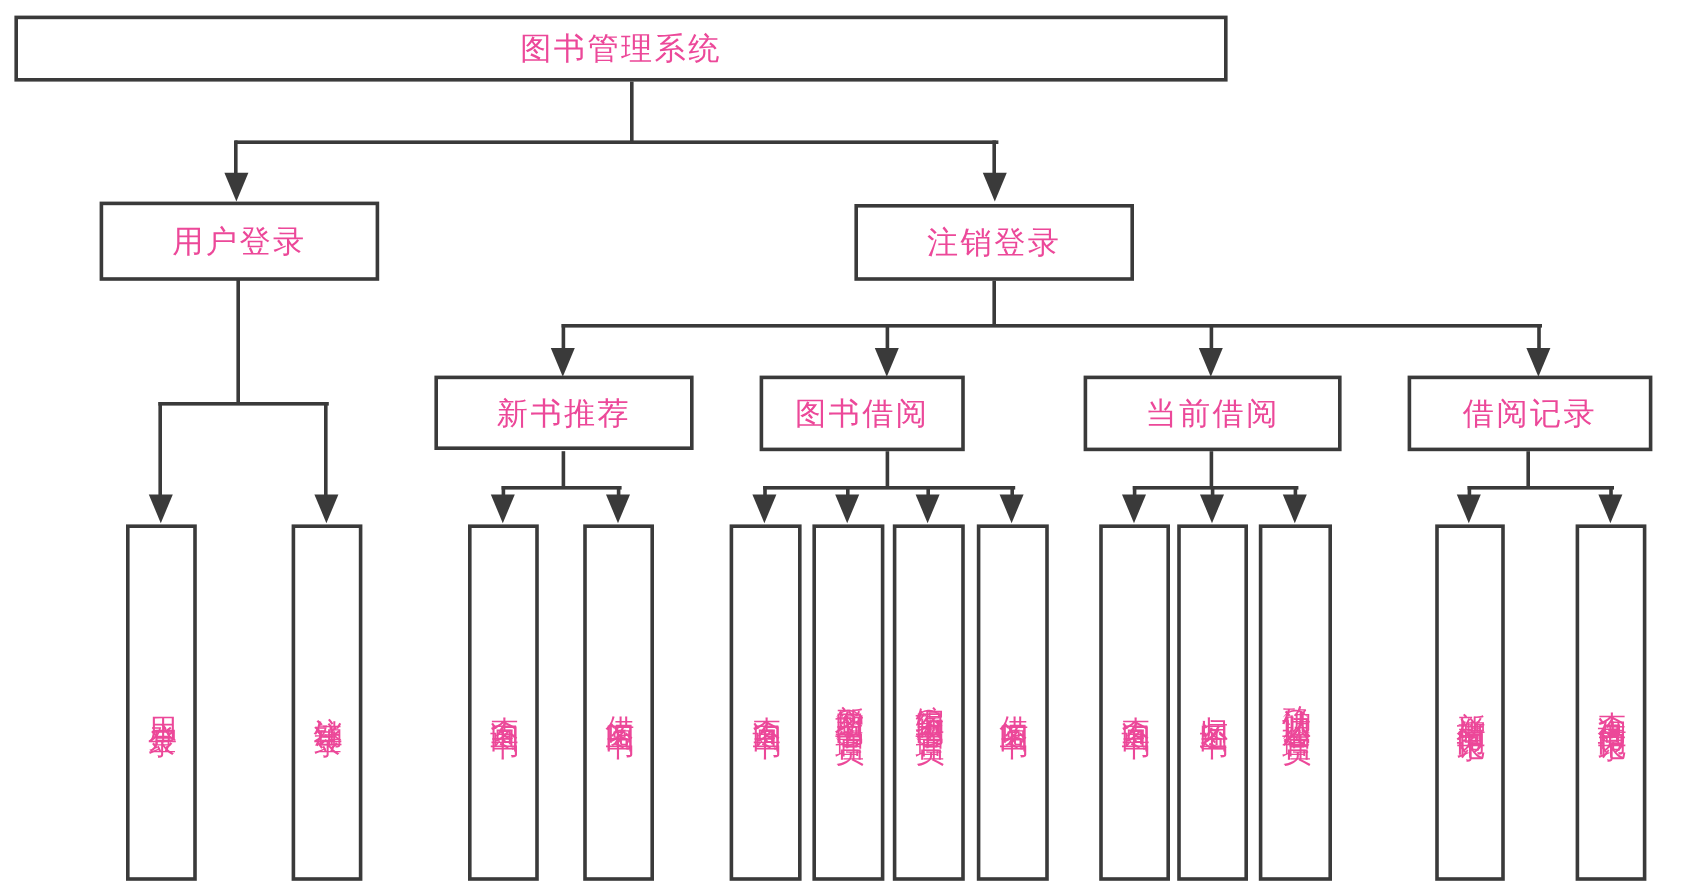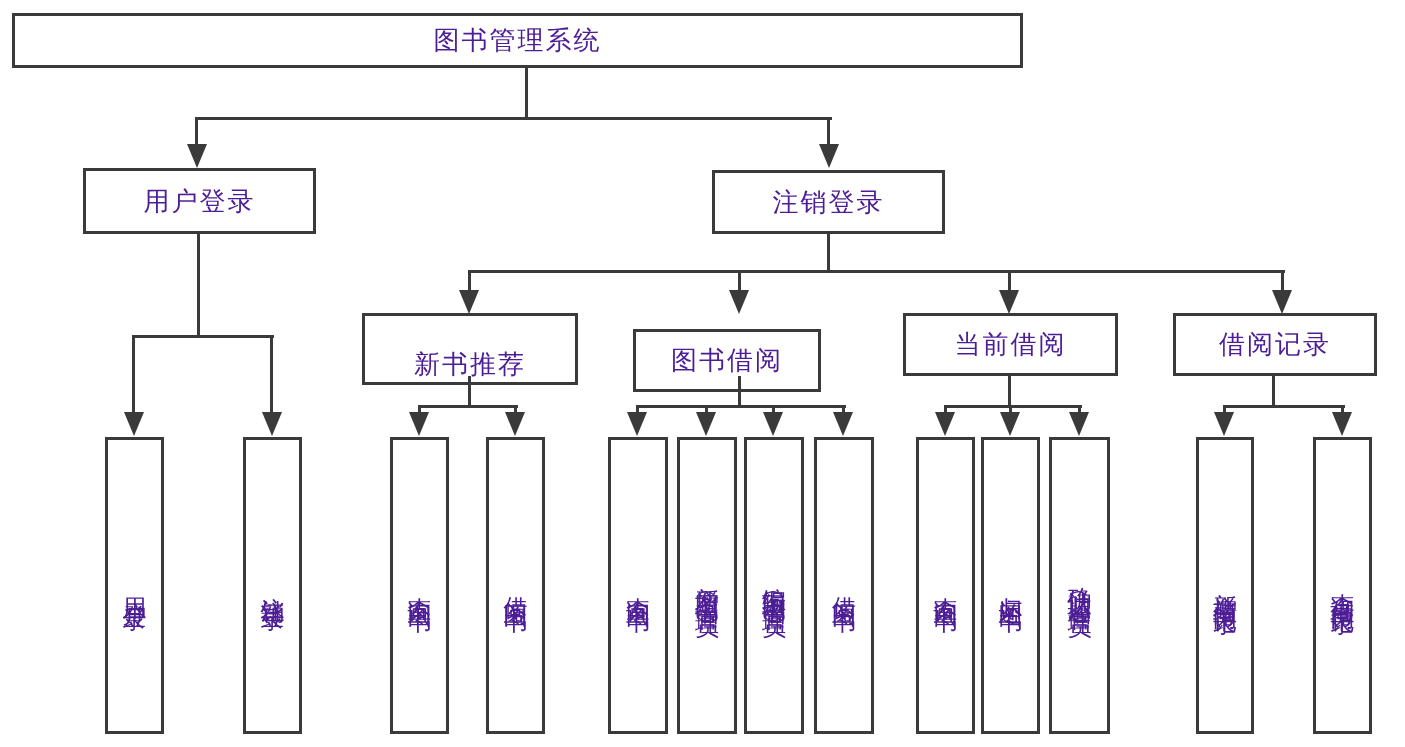--- a/index.html
+++ b/index.html
@@ -14,21 +14,21 @@
   .box{
     position:absolute;
     box-sizing:border-box;
     border:3px solid #3a3a3a;
     background:#ffffff;
     display:flex;
     align-items:center;
     justify-content:center;
     font-size:26px;
     letter-spacing:2px;
-    color:#4c1d95;
+    color:#ec4899;
   }
   .leaf{
     font-size:24px;
     letter-spacing:0;
   }
   .leaf .vtext{
     writing-mode:vertical-rl;
     text-orientation:mixed;
     letter-spacing:4px;
     line-height:1;
@@ -61,25 +61,25 @@
   </div>
 
   <div class="box" style="left:83px;top:168px;width:233px;height:66px;">
     <span>用户登录</span>
   </div>
 
   <div class="box" style="left:712px;top:170px;width:233px;height:64px;">
     <span>注销登录</span>
   </div>
 
-  <div class="box" style="left:362px;top:313px;width:216px;height:72px;align-items:flex-end;">
+  <div class="box" style="left:362px;top:313px;width:216px;height:62px;">
     <span>新书推荐</span>
   </div>
 
-  <div class="box" style="left:633px;top:313px;width:188px;height:63px;margin-top:16px;">
+  <div class="box" style="left:633px;top:313px;width:171px;height:63px;">
     <span>图书借阅</span>
   </div>
 
   <div class="box" style="left:903px;top:313px;width:215px;height:63px;align-items:center;">
     <span>当前借阅</span>
   </div>
 
   <div class="box" style="left:1173px;top:313px;width:204px;height:63px;">
     <span>借阅记录</span>
   </div>

